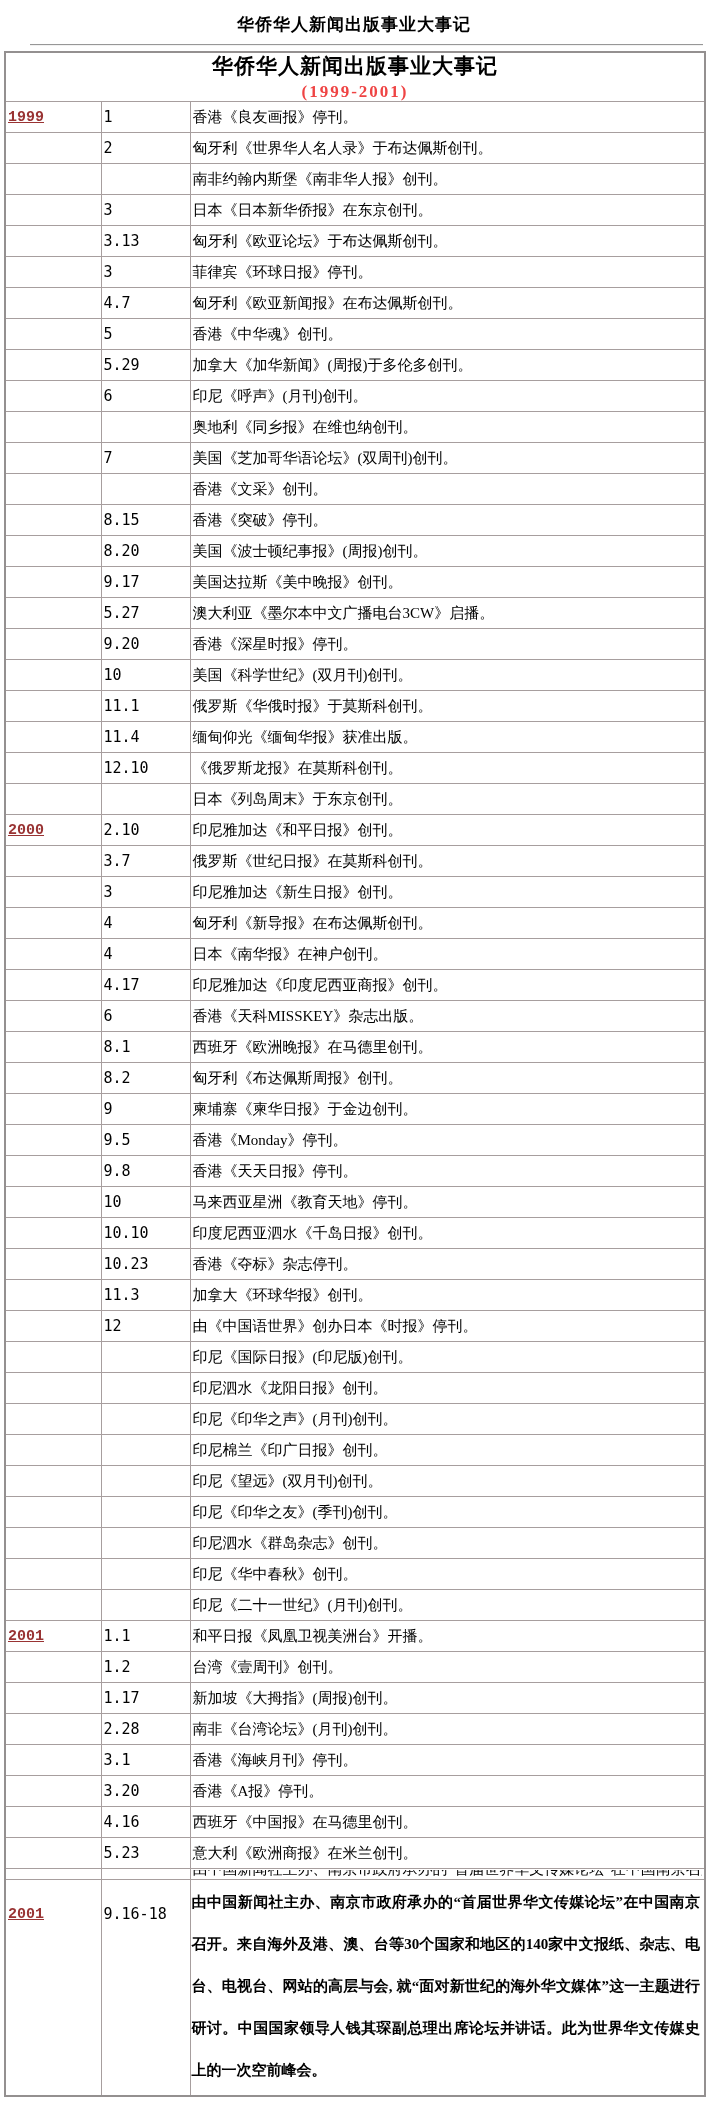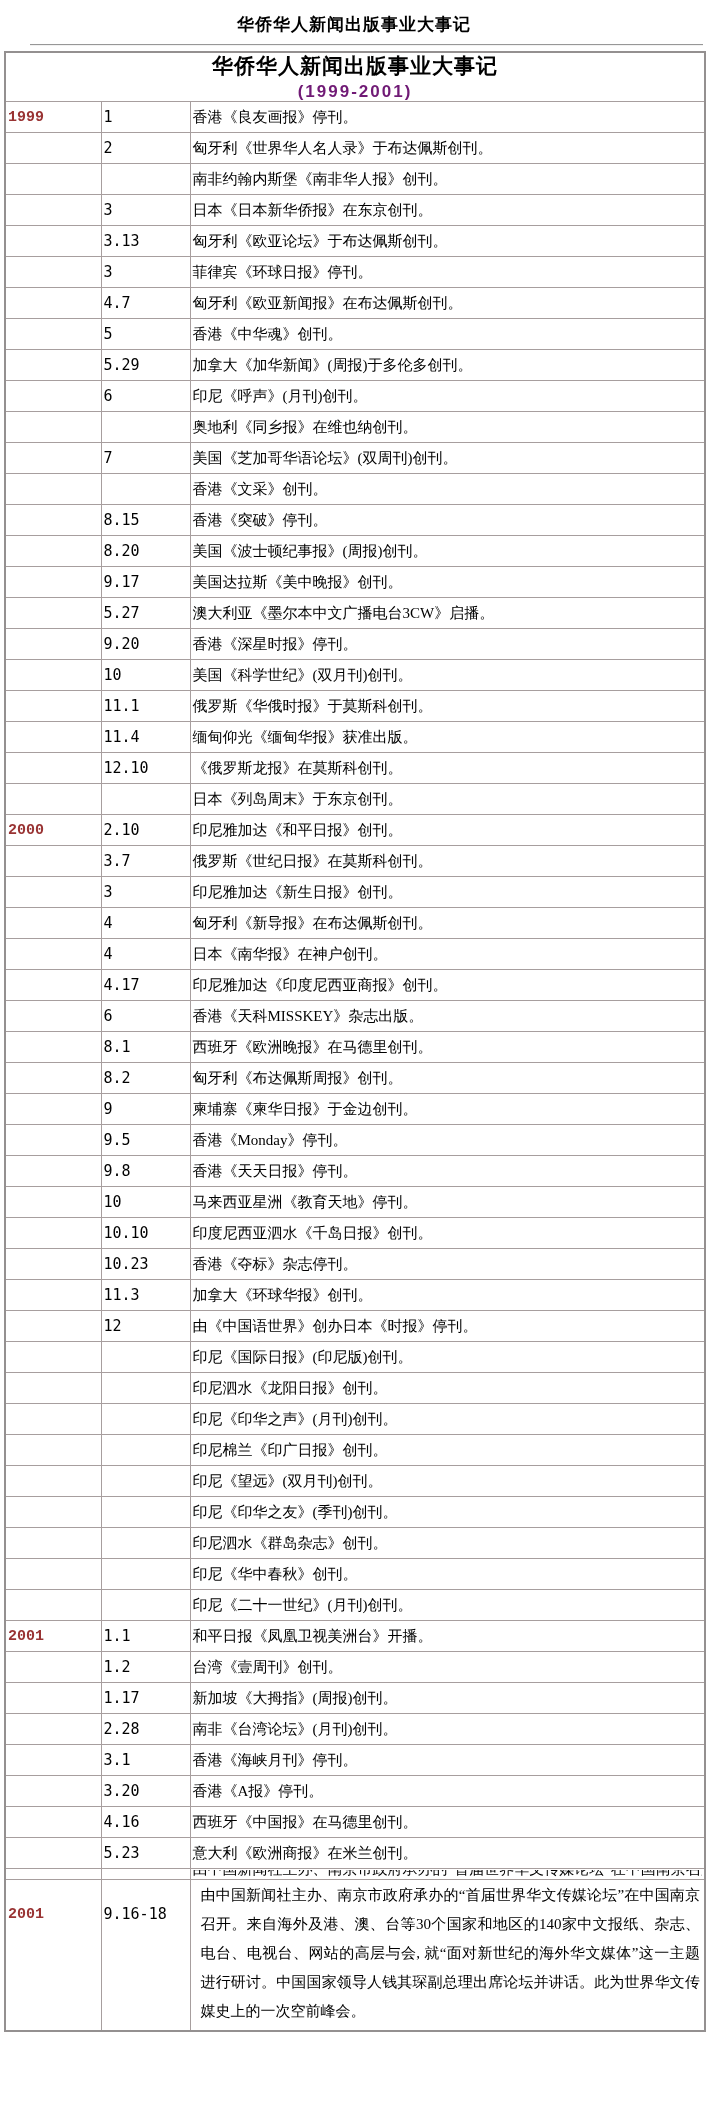--- a/index.html
+++ b/index.html
@@ -27,44 +27,44 @@
     font-size:15px; line-height:19px;
     overflow:hidden; word-break:break-all;
   }
 
   td.header-cell { text-align:center; padding:4px 0 5px; }
   .tbl-title {
     font-family:"Liberation Sans","DejaVu Sans",sans-serif;
     font-weight:bold; font-size:21px; letter-spacing:1px; padding-top:3px;
   }
   .tbl-subtitle {
-    font-family:Liberation Sans, sans-serif;
+    font-family:Liberation Serif, serif;
     font-weight:bold; font-size:17px; letter-spacing:2px;
-    color:#701a75; padding-top:7px;
+    color:#ef4444; padding-top:7px;
   }
 
   tbody.data-rows td { height:30px; }
   td.year-cell {
     font-family:"Liberation Mono","DejaVu Sans Mono",monospace;
-    font-weight:bold; font-size:15px; color:#993333; padding-left:4px;
+    font-weight:bold; font-size:15px; color:#993333; padding-left:4px;text-decoration:underline;
   }
   td.date-cell {
     font-family:"DejaVu Sans Mono","Liberation Mono",monospace;
     font-size:14px; padding-left:3px;
   }
   td.event-cell { padding-left:3px; }
 
   tr.clipped-row td { height:10px; padding:0 2px; }
   .clip-inner { height:9px; overflow:hidden; }
   .clip-inner span { display:block; margin-top:-10px; line-height:19px; font-size:15px; white-space:nowrap; }
 
   tr.final-row td { vertical-align:top; }
   tr.final-row td.year-cell, tr.final-row td.date-cell { padding-top:25px; }
   tr.final-row td.event-cell {
-    line-height:29px; padding:1px 4px 4px 10px; text-align:justify;
+    line-height:42px; padding:1px 4px 4px 1px; text-align:justify;font-weight:bold;
   }
 </style>
 </head>
 <body>
 
 <div class="page">
 
   <div class="top-title">华侨华人新闻出版事业大事记</div>
 
   <hr class="rule">

